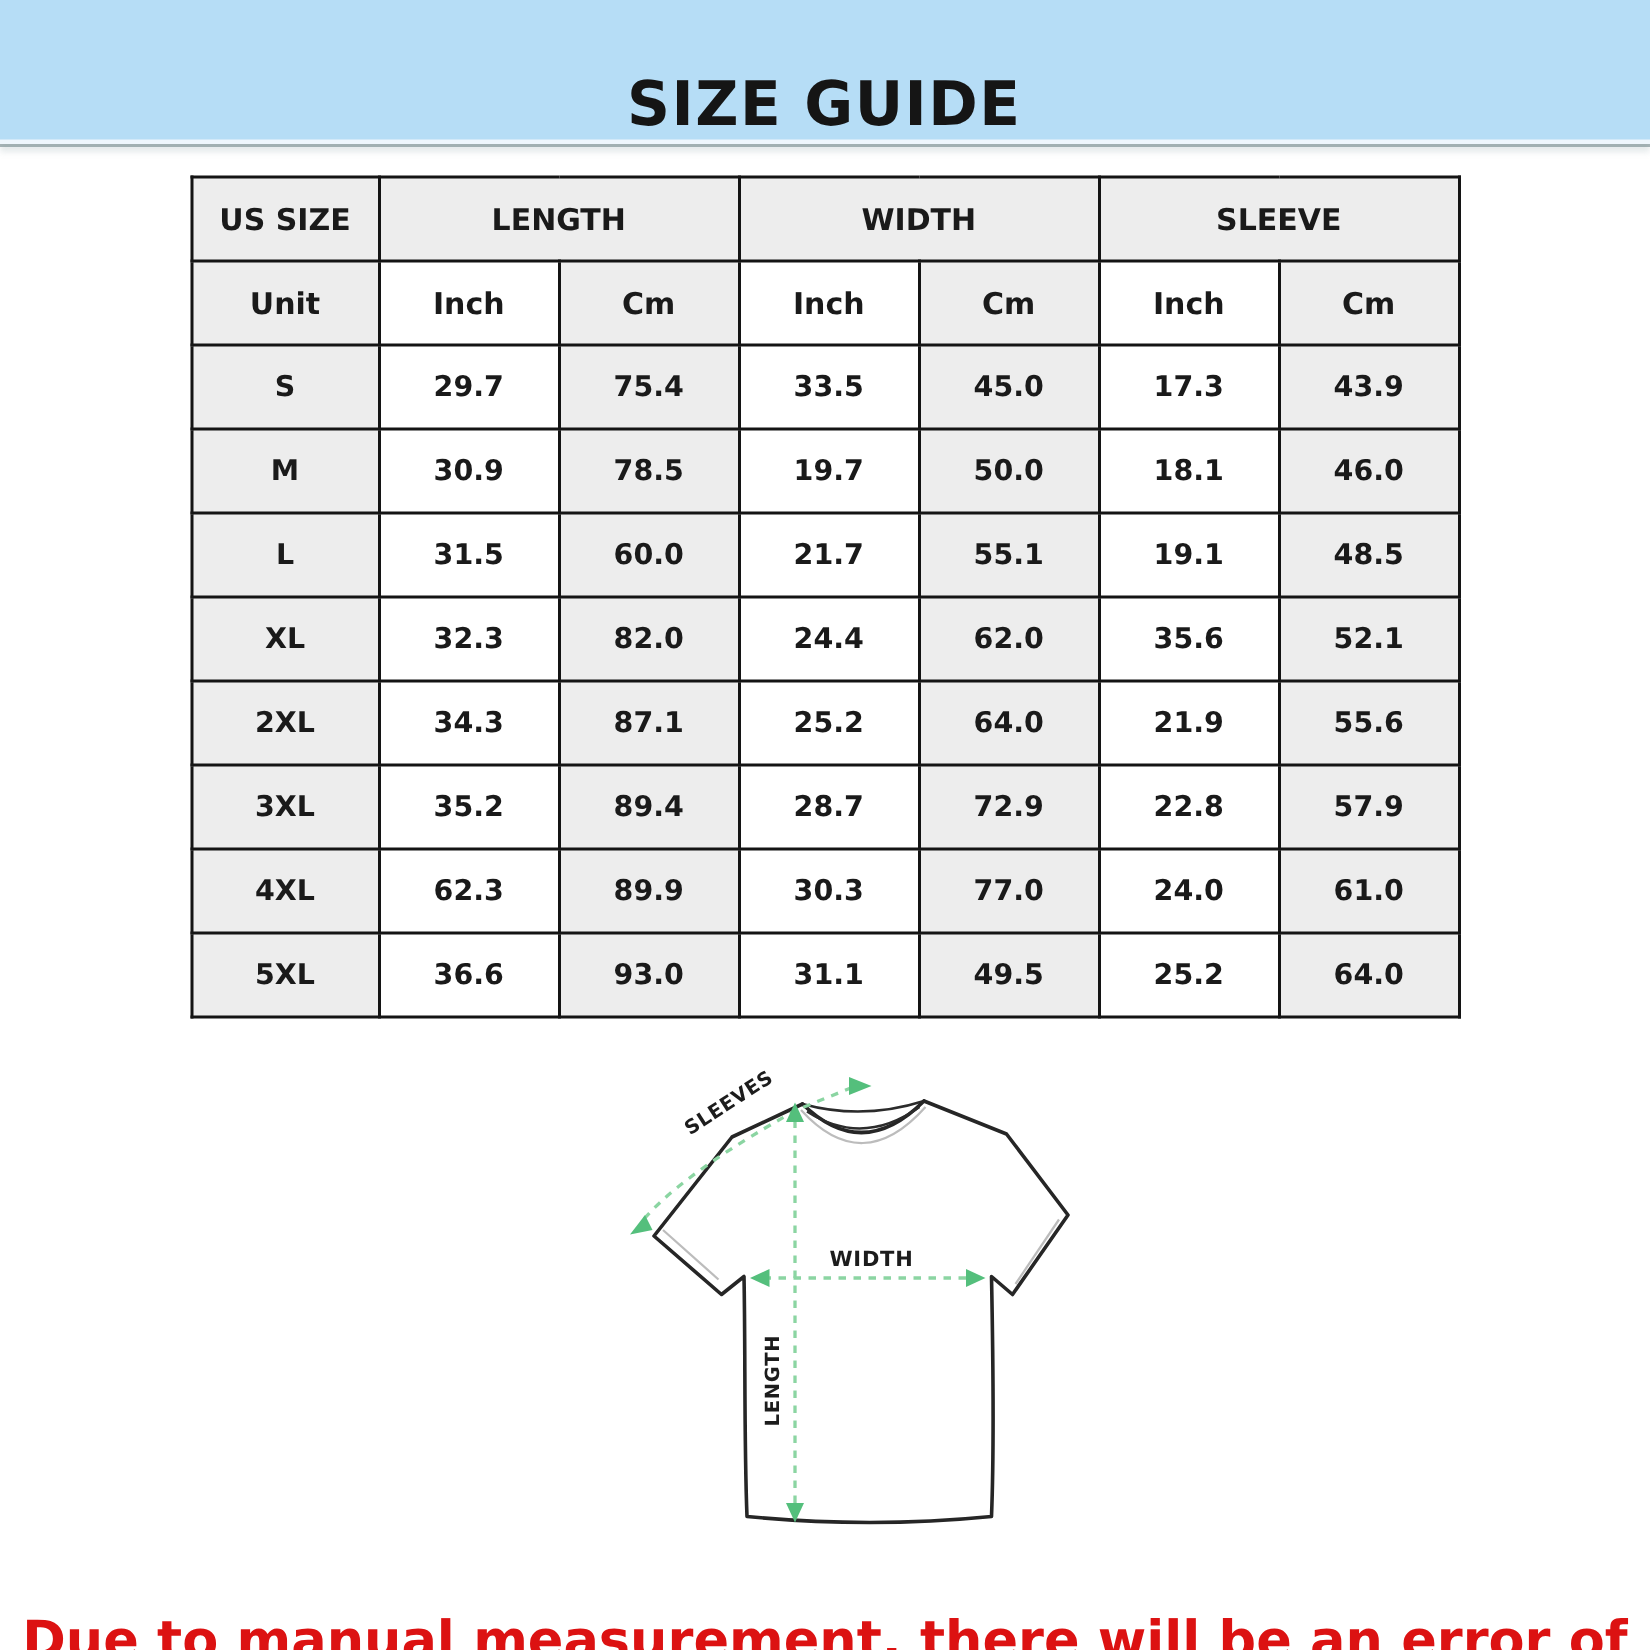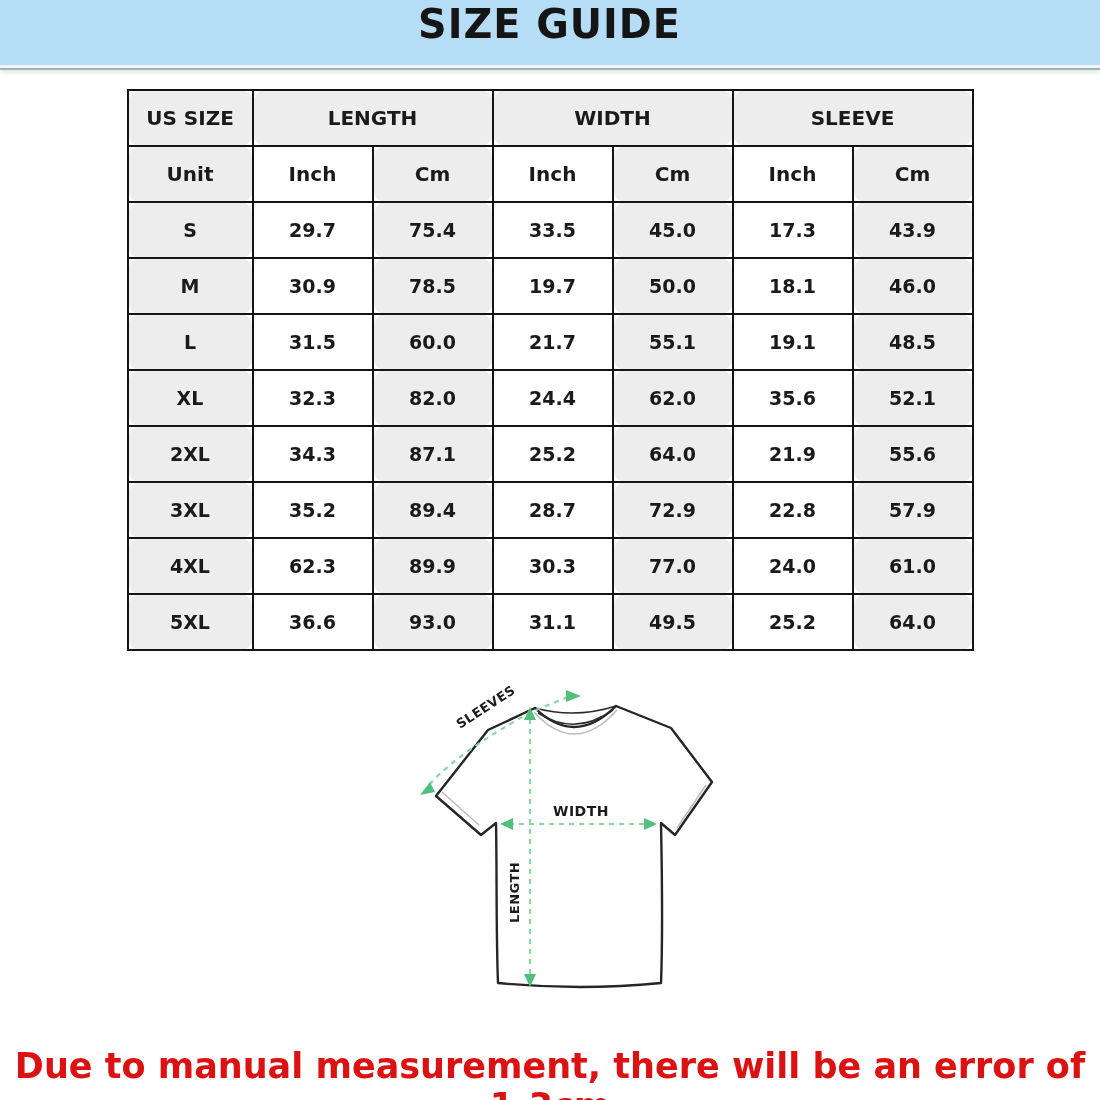--- a/index.html
+++ b/index.html
@@ -1,41 +1,41 @@
 <!DOCTYPE html>
 <html><head>
 <meta charset="utf-8">
 <style>
   * { margin:0; padding:0; box-sizing:border-box; }
   html,body { width:1100px; height:1100px; background:#ffffff;
               font-family:"DejaVu Sans", sans-serif; overflow:hidden; }
 
   
   .banner{
-    height:68px; background:#b6ddf6;
-    display:flex; align-items:flex-start; justify-content:center;
+    height:96px; background:#b6ddf6;
+    display:flex; align-items:flex-end; justify-content:center;
     border-bottom:3px solid #eef6fc;
     box-shadow:0 2px 0 rgba(125,145,148,.65), 0 5px 4px rgba(150,170,175,.25);
   }
   .banner h1{
     font-size:41px; font-weight:900; color:#151515;
     letter-spacing:1px; transform:scaleX(.97);
   }
 
   
   .table-wrap{ margin-top:21px; display:flex; justify-content:center; }
   table{ border-collapse:collapse; table-layout:fixed; }
   col.c-size{ width:125px; } col.c-val{ width:120px; }
   th,td{
     border:2.5px solid #141414; text-align:center; vertical-align:middle;
     height:56px; font-weight:bold; color:#1a1a1a; font-size:19px;
     background:#ffffff;
   }
   th{ font-size:20px; }
-  .g{ background:#ededed;border-radius:13px; }
+  .g{ background:#ededed; }
 
   
   .diagram{ height:345px; margin-top:22px; position:relative; }
   .diagram svg{ display:block; position:absolute; left:413px; top:0; }
   .shirt-line{ fill:none; stroke:#262626; stroke-width:2.4;
                stroke-linejoin:round; stroke-linecap:round; }
   .shirt-thin{ fill:none; stroke:#2b2b2b; stroke-width:1.6; }
   .shirt-gray{ fill:none; stroke:#bcbcbc; stroke-width:1.5; }
   .dash{ fill:none; stroke:#8bd5a2; stroke-width:2.2; stroke-dasharray:5 5; }
   .ah{ fill:#54bf7c; stroke:none; }

